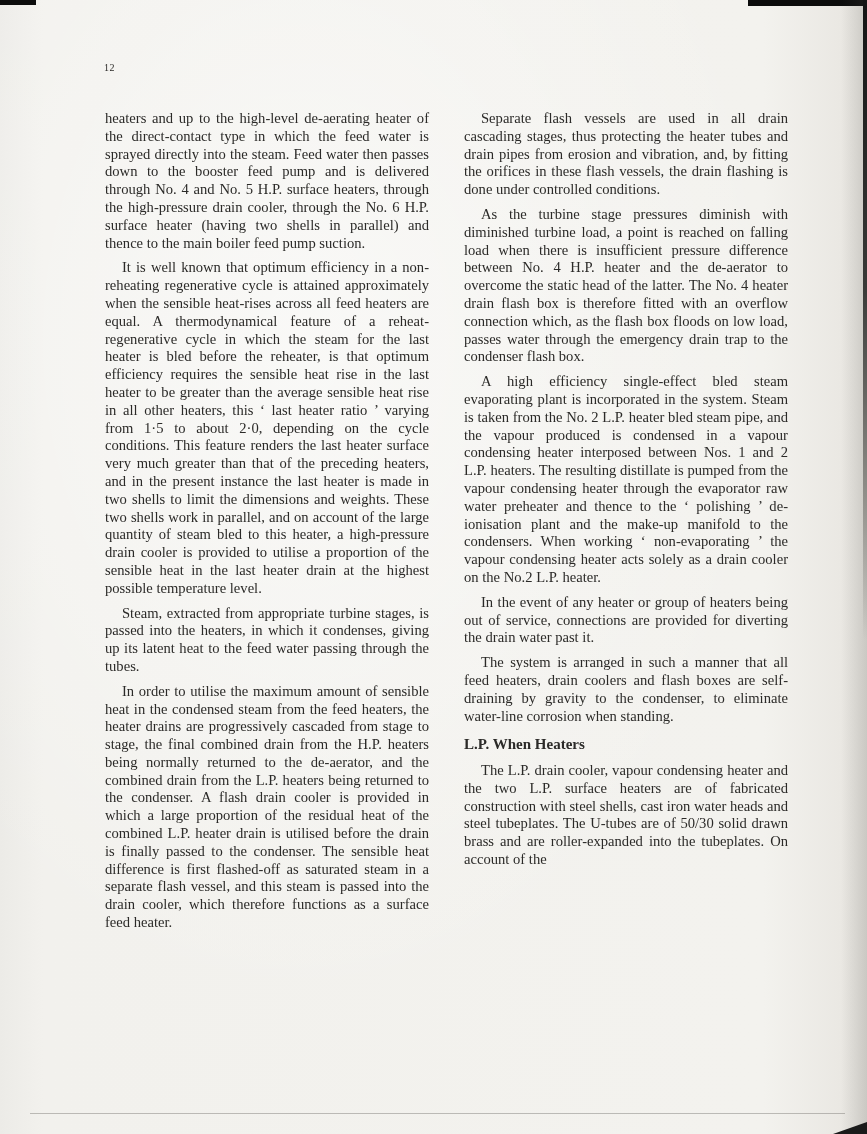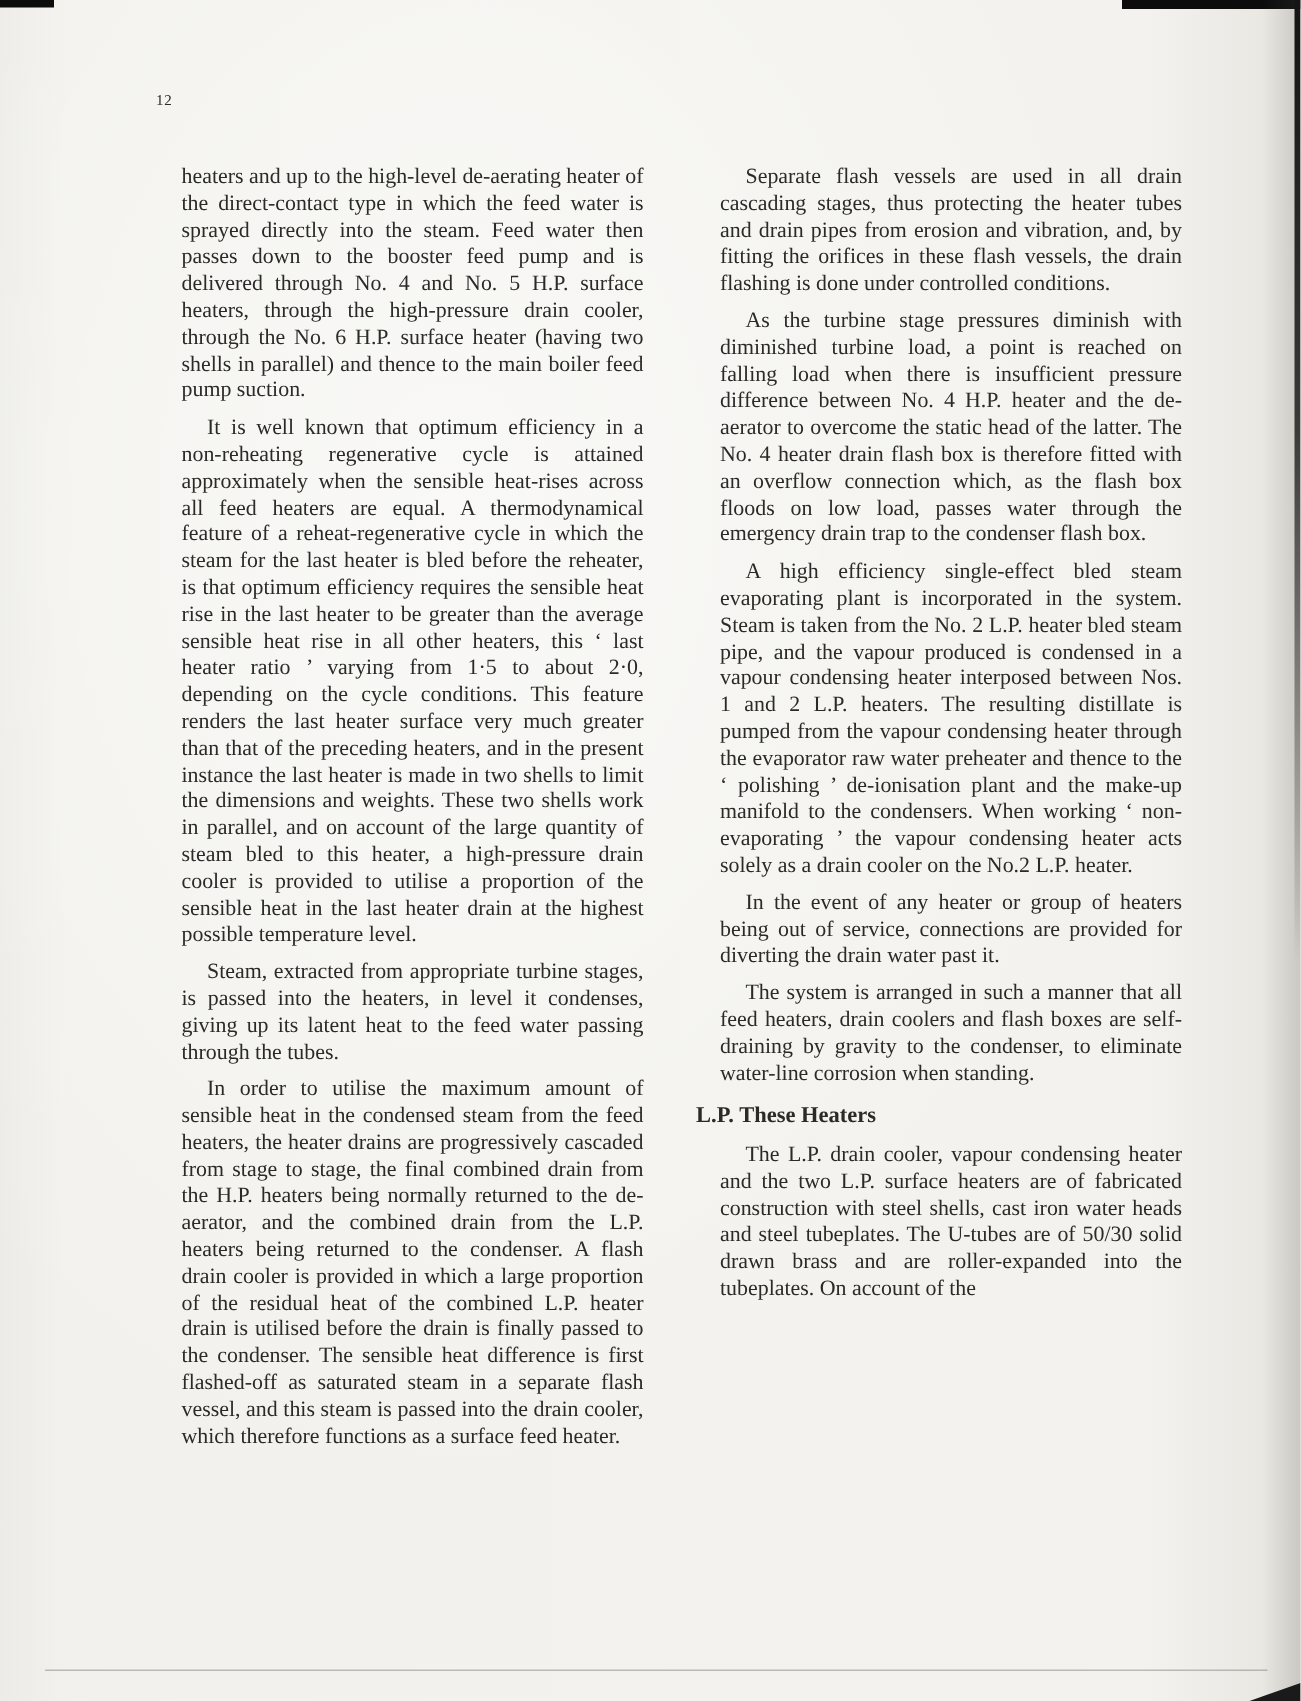--- a/index.html
+++ b/index.html
@@ -19,21 +19,21 @@
     position:absolute; left:104px; top:62px;
     font-size:10px; letter-spacing:0.5px;
   }
   .col {
     position:absolute; top:110px; width:324px;
     font-size:14.6px; line-height:17.8px;
     text-align:justify; text-justify:inter-word;
   }
   .col-left  { left:105px; }
   .col-right { left:464px; }
-  .col p { margin:0 0 7px 16px; text-indent:17px; }
+  .col p { margin:0 0 7px 0; text-indent:17px; }
   .col p.no-indent { text-indent:0; }
   .col h3 {
     font-size:15px; font-weight:bold; margin:11px 0 8px 0;
     text-align:left;
   }
   
   .edge-top-left {
     position:absolute; left:0; top:0; width:36px; height:5px; background:#0c0c0c;
   }
   .edge-top-right {
@@ -66,27 +66,27 @@
   <div class="edge-right-shadow"></div>
   <div class="edge-right"></div>
   <div class="edge-bottom-line"></div>
   <div class="edge-bottom-right"></div>
 
   <div class="page-number">12</div>
 
   <div class="col col-left">
     <p class="no-indent">heaters and up to the high-level de-aerating heater of the direct-contact type in which the feed water is sprayed directly into the steam. Feed water then passes down to the booster feed pump and is delivered through No. 4 and No. 5 H.P. surface heaters, through the high-pressure drain cooler, through the No. 6 H.P. surface heater (having two shells in parallel) and thence to the main boiler feed pump suction.</p>
     <p>It is well known that optimum efficiency in a non-reheating regenerative cycle is attained approximately when the sensible heat-rises across all feed heaters are equal. A thermodynamical feature of a reheat-regenerative cycle in which the steam for the last heater is bled before the reheater, is that optimum efficiency requires the sensible heat rise in the last heater to be greater than the average sensible heat rise in all other heaters, this ‘ last heater ratio ’ varying from 1·5 to about 2·0, depending on the cycle conditions. This feature renders the last heater surface very much greater than that of the preceding heaters, and in the present instance the last heater is made in two shells to limit the dimensions and weights. These two shells work in parallel, and on account of the large quantity of steam bled to this heater, a high-pressure drain cooler is provided to utilise a proportion of the sensible heat in the last heater drain at the highest possible temperature level.</p>
-    <p>Steam, extracted from appropriate turbine stages, is passed into the heaters, in level it condenses, giving up its latent heat to the feed water passing through the tubes.</p>
+    <p>Steam, extracted from appropriate turbine stages, is passed into the heaters, in which it condenses, giving up its latent heat to the feed water passing through the tubes.</p>
     <p>In order to utilise the maximum amount of sensible heat in the condensed steam from the feed heaters, the heater drains are progressively cascaded from stage to stage, the final combined drain from the H.P. heaters being normally returned to the de-aerator, and the combined drain from the L.P. heaters being returned to the condenser. A flash drain cooler is provided in which a large proportion of the residual heat of the combined L.P. heater drain is utilised before the drain is finally passed to the condenser. The sensible heat difference is first flashed-off as saturated steam in a separate flash vessel, and this steam is passed into the drain cooler, which therefore functions as a surface feed heater.</p>
   </div>
 
   <div class="col col-right">
     <p>Separate flash vessels are used in all drain cascading stages, thus protecting the heater tubes and drain pipes from erosion and vibration, and, by fitting the orifices in these flash vessels, the drain flashing is done under controlled conditions.</p>
     <p>As the turbine stage pressures diminish with diminished turbine load, a point is reached on falling load when there is insufficient pressure difference between No. 4 H.P. heater and the de-aerator to overcome the static head of the latter. The No. 4 heater drain flash box is therefore fitted with an overflow connection which, as the flash box floods on low load, passes water through the emergency drain trap to the condenser flash box.</p>
     <p>A high efficiency single-effect bled steam evaporating plant is incorporated in the system. Steam is taken from the No. 2 L.P. heater bled steam pipe, and the vapour produced is condensed in a vapour condensing heater interposed between Nos. 1 and 2 L.P. heaters. The resulting distillate is pumped from the vapour condensing heater through the evaporator raw water preheater and thence to the ‘ polishing ’ de-ionisation plant and the make-up manifold to the condensers. When working ‘ non-evaporating ’ the vapour condensing heater acts solely as a drain cooler on the No.2 L.P. heater.</p>
     <p>In the event of any heater or group of heaters being out of service, connections are provided for diverting the drain water past it.</p>
     <p>The system is arranged in such a manner that all feed heaters, drain coolers and flash boxes are self-draining by gravity to the condenser, to eliminate water-line corrosion when standing.</p>
-    <h3>L.P. These Heaters</h3>
+    <h3>L.P. When Heaters</h3>
     <p>The L.P. drain cooler, vapour condensing heater and the two L.P. surface heaters are of fabricated construction with steel shells, cast iron water heads and steel tubeplates. The U-tubes are of 50/30 solid drawn brass and are roller-expanded into the tubeplates. On account of the</p>
   </div>
 
 </div>
 
 </body></html>

